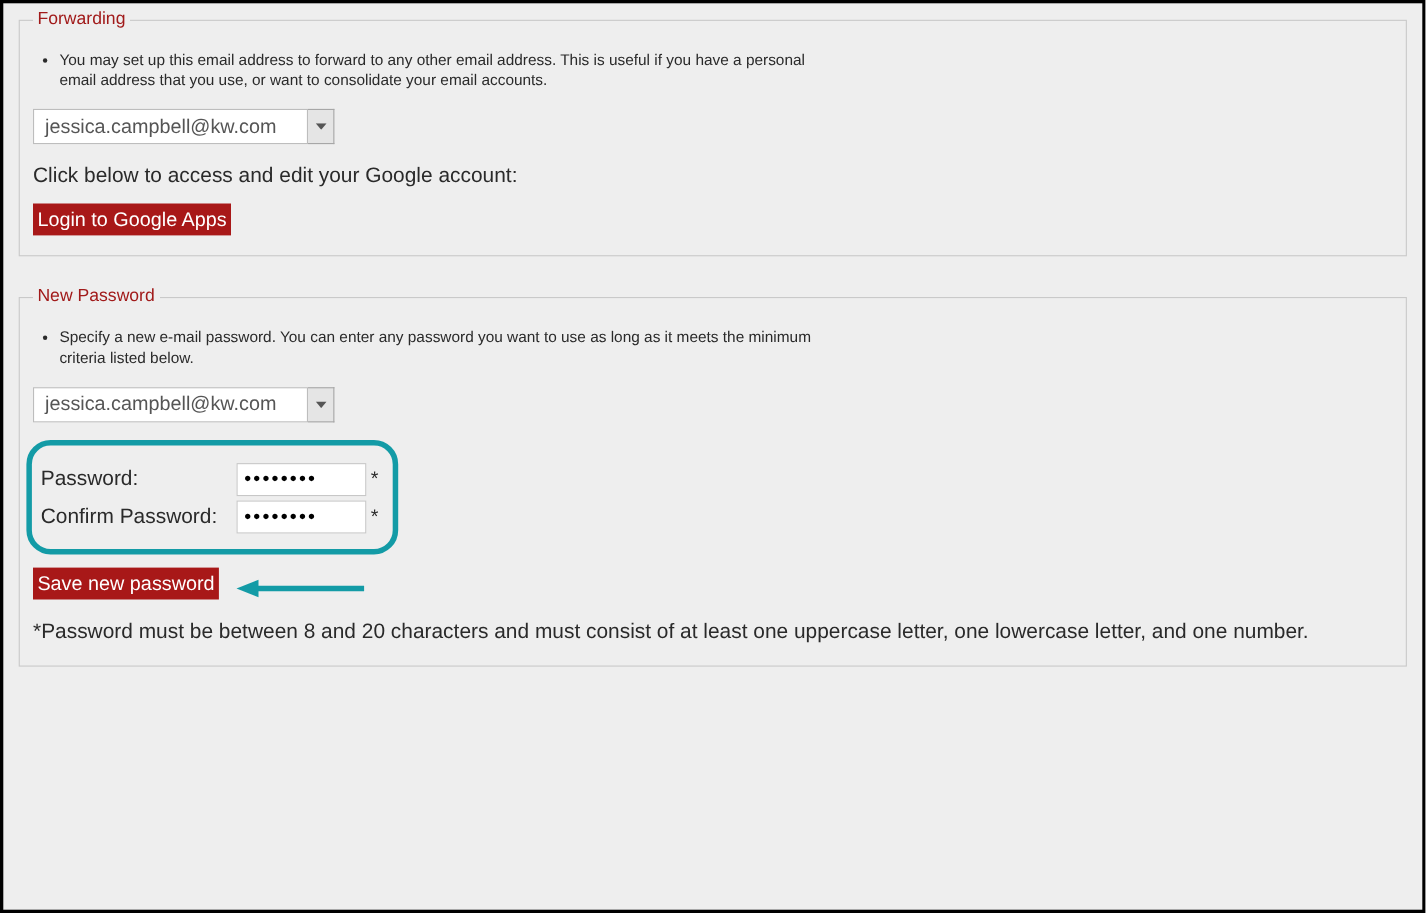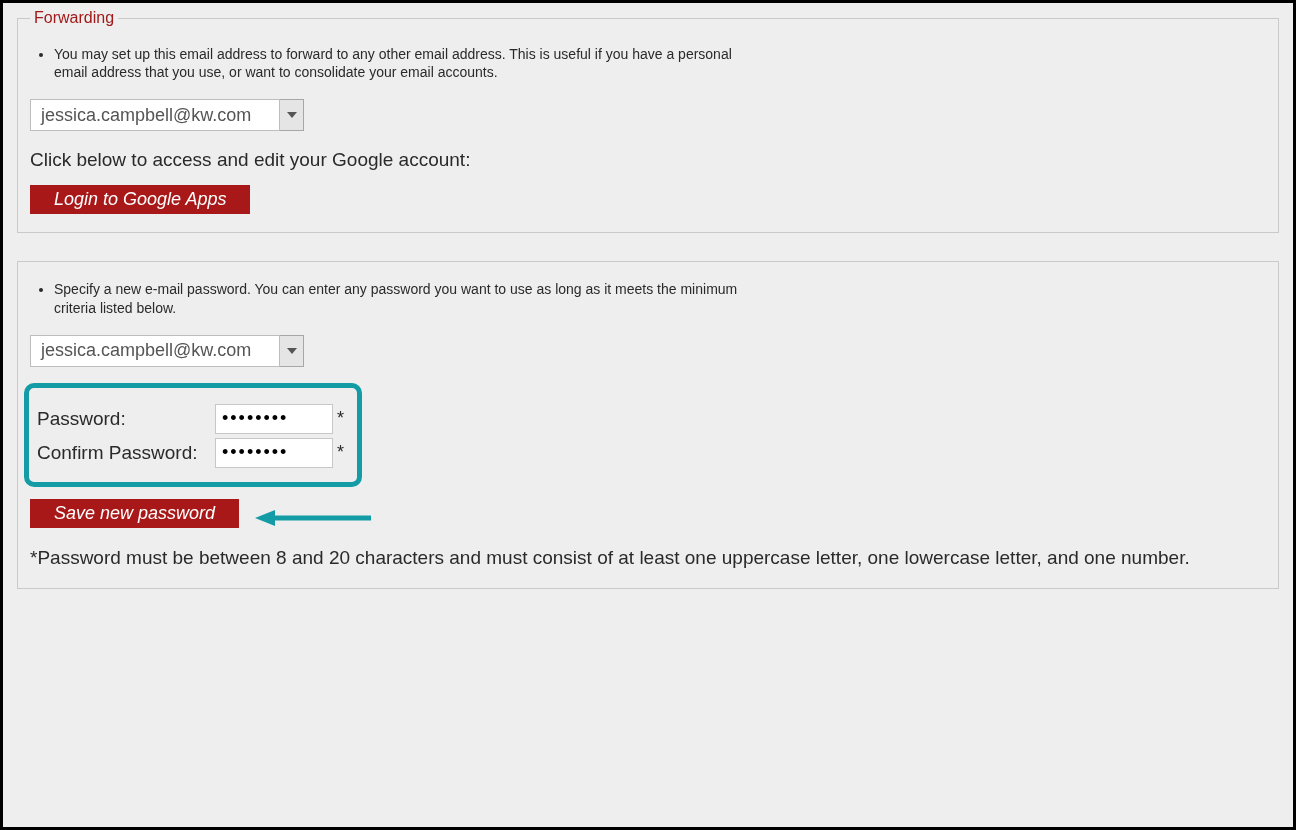--- a/index.html
+++ b/index.html
@@ -69,29 +69,28 @@
   .select-btn svg { display: block; }
   .plain-line {
     font-size: 19px;
     margin: 4px 0 14px 0;
   }
   .red-btn {
     background: #a81818;
     color: #fff;
     border: none;
     font-size: 18px;
-    padding: 4px 24px;
+    padding: 4px 4px;
     cursor: pointer;
     font-family: inherit;
-    font-style: italic;
   }
 
   .highlight-box {
     border: 5px solid #139ba6;
-    border-radius: 10px;
+    border-radius: 22px;
     padding: 12px 10px 10px 2px;
     width: 338px;
     margin: 2px 0 12px -6px;
   }
   .field-row {
     display: flex;
     align-items: center;
     margin: 4px 0;
   }
   .field-label {
@@ -150,20 +149,21 @@
           </svg>
       </div>
     </div>
 
     <div class="plain-line">Click below to access and edit your Google account:</div>
 
     <button class="red-btn">Login to Google Apps</button>
   </fieldset>
 
   <fieldset>
+    <legend>New Password</legend>
 
     <ul>
       <li>Specify a new e-mail password. You can enter any password you want to use as long as it meets the minimum criteria listed below.</li>
     </ul>
 
     <div class="select-wrap">
       <div class="select-box">jessica.campbell@kw.com</div>
       <div class="select-btn">
         <svg width="10" height="6" viewBox="0 0 10 6">
             <path d="M0 0 L5 6 L10 0 Z" fill="#555"></path>

